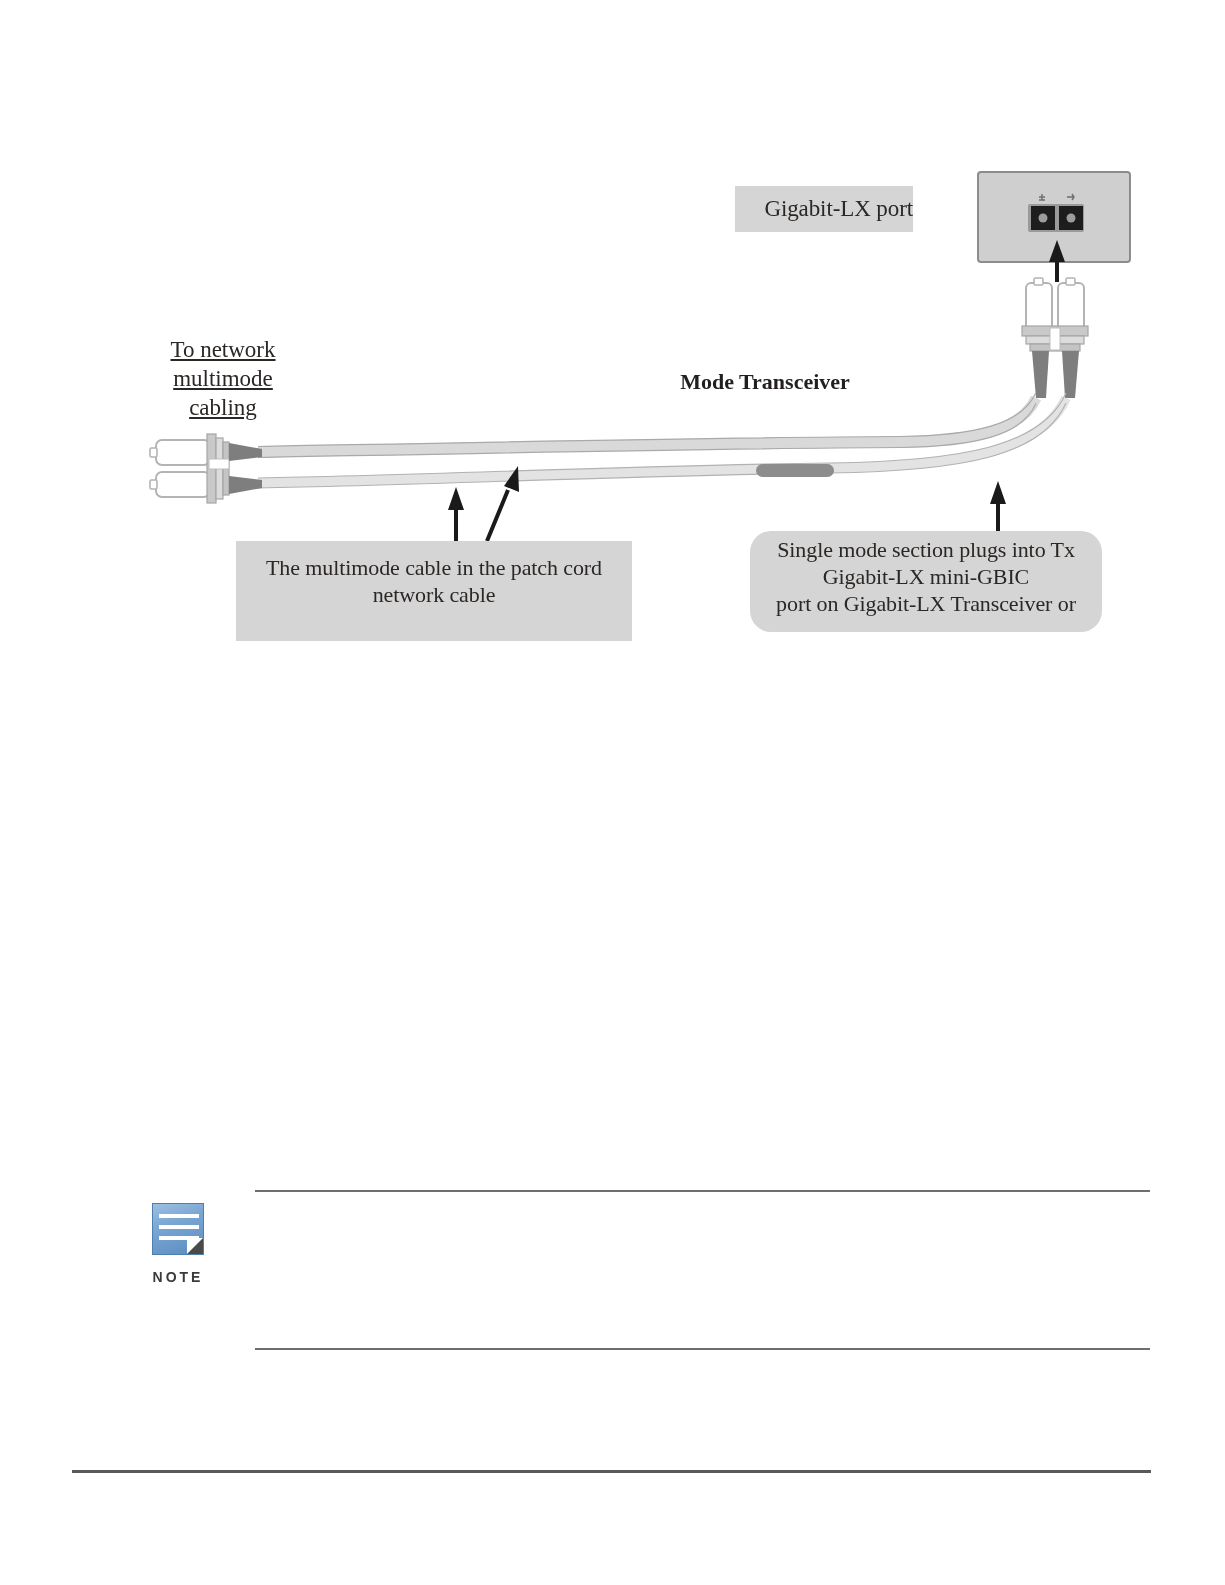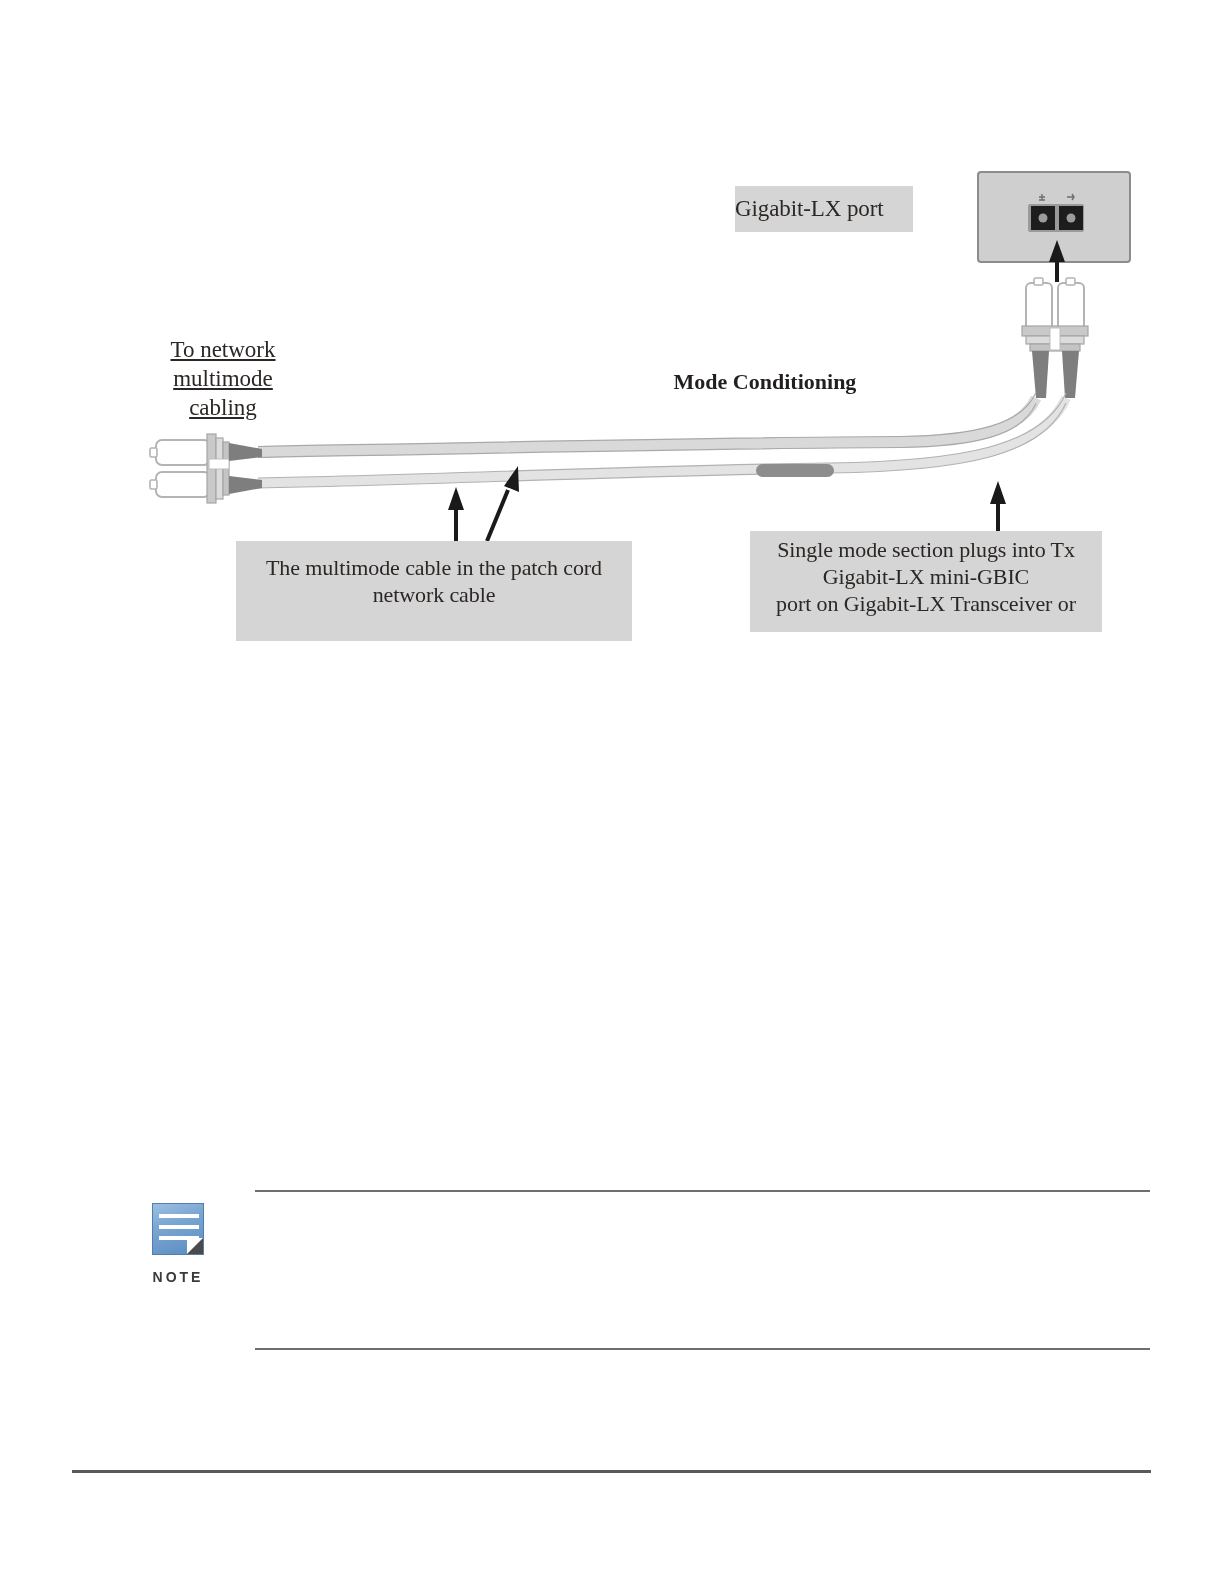--- a/index.html
+++ b/index.html
@@ -43,41 +43,42 @@
   }
 
   #callout-gigabit-lx-port {
     left: 735px;
     top: 186px;
     width: 178px;
     height: 46px;
     font-size: 23px;
     display: flex;
     align-items: center;
-    justify-content: flex-start;
+    justify-content: flex-end;
   }
 
   #callout-multimode-note {
     left: 236px;
     top: 541px;
     width: 396px;
     height: 100px;
     font-size: 22px;
     padding-top: 14px;
     box-sizing: border-box;
   }
 
   #callout-singlemode-note {
     left: 750px;
     top: 531px;
     width: 352px;
     height: 101px;
     font-size: 22px;
     padding-top: 6px;
     box-sizing: border-box;
+    border-radius: 21px;
   }
 
   #label-to-network {
     position: absolute;
     left: 133px;
     top: 336px;
     width: 180px;
     font-size: 23px;
     line-height: 1.26;
     text-align: center;
@@ -243,21 +244,21 @@
     </svg>
 
     <div id="label-to-network">
       <div>To network</div>
       <div>multimode</div>
       <div>cabling</div>
     </div>
 
     <div id="label-mode-conditioning">
 
-      <div><span>Mode Conditioning</span></div>
+      <div><span>Mode Transceiver</span></div>
       </div>
 
     <div class="callout" id="callout-gigabit-lx-port">
       <span>Gigabit-LX port</span>
     </div>
 
     <div class="callout" id="callout-multimode-note">
       <div>The multimode cable in the patch cord</div>
       <div>network cable</div>
     </div>

